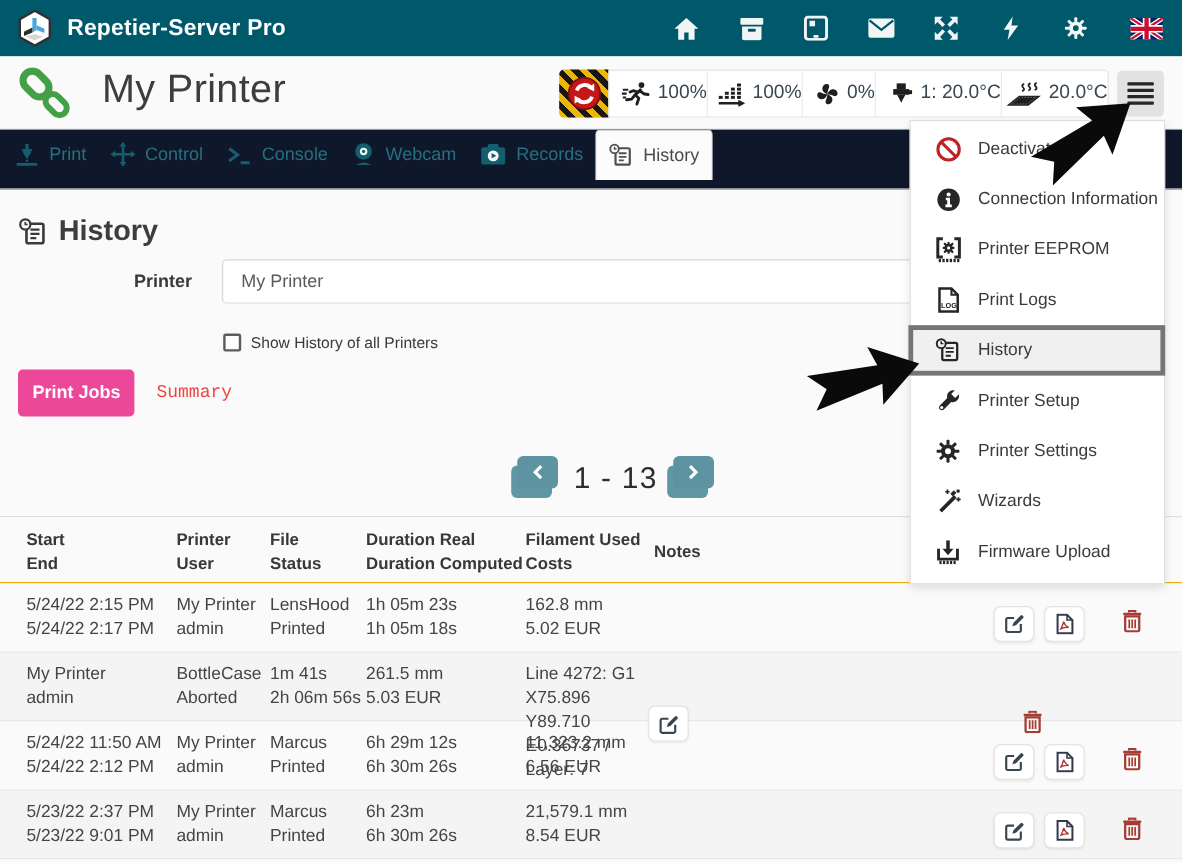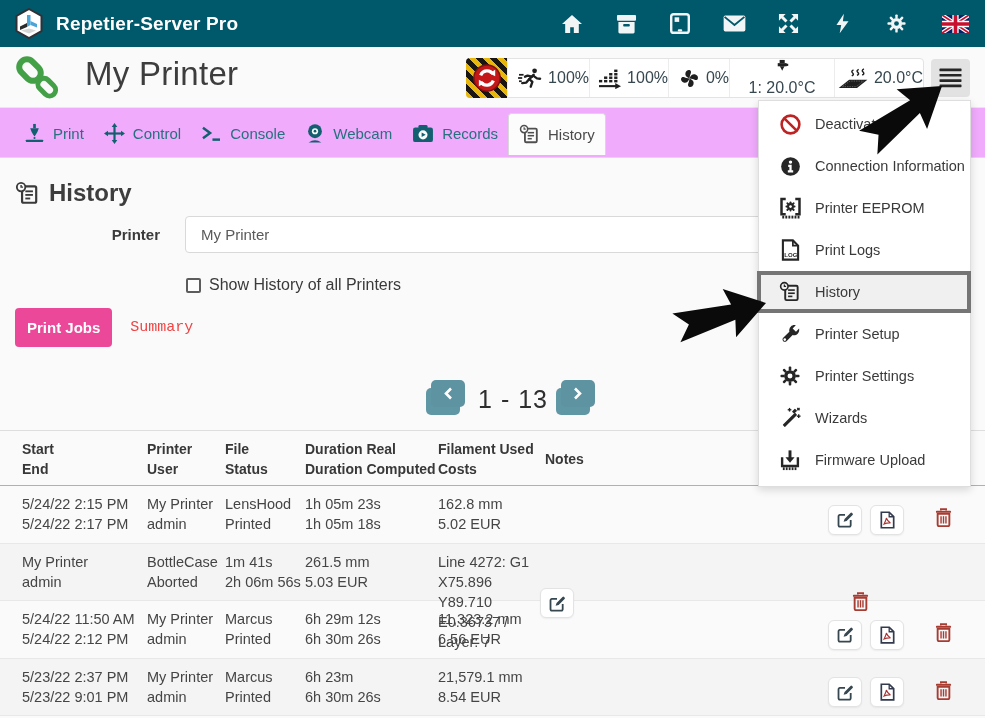--- a/index.html
+++ b/index.html
@@ -41,30 +41,30 @@
     display:flex; align-items:center; justify-content:center;
     cursor:pointer; flex:0 0 41px;
   }
   .seg {
     display:flex; align-items:center; justify-content:flex-end;
     border-left:1px solid #ececec; gap:6px;
   }
   .seg:first-of-type { border-left:none; }
   .seg .val { font-size:16px; color:#37474f; white-space:nowrap; }
   .sg-speed { width:82px; } .sg-flow { width:79px; } .sg-fan { width:61px; }
-  .sg-ext { width:105px;flex-direction:column; } .sg-bed { width:89px; gap:4px; }
+  .sg-ext { width:105px; } .sg-bed { width:89px; gap:4px; }
   .hamburger {
     position:absolute; left:931px; top:12px; width:39px; height:38px;
     background:#e2e2e2; border-radius:4px; border:none;
     display:flex; align-items:center; justify-content:center; cursor:pointer;
   }
   
   .tabs {
-    position:relative; height:50px; background:#f0abfc;
-    display:flex; align-items:center; padding-left:14px;
+    position:relative; height:50px; background:#0f172a;
+    display:flex; align-items:flex-start; padding-left:2px;
   }
   .tabs::after { content:""; position:absolute; left:0; right:0; bottom:0; height:1px; background:#dcdcdc; }
   .tab {
     display:flex; align-items:center; gap:8px;
     height:41px; padding:0 10px; cursor:pointer;
     color:#26707f; font-size:15px; position:relative; z-index:1;
   }
   .tab svg { flex:0 0 auto; }
   .tab.active {
     background:#fcfcfc; border:1px solid #d8d8d8; border-bottom:none;
@@ -80,21 +80,21 @@
   .select {
     margin-left:25px; width:780px; height:37px; background:#fff;
     border:1px solid #d9d9d9; border-radius:4px;
     display:flex; align-items:center; padding-left:15px;
     font-size:15px; color:#5a5a5a; cursor:pointer;
   }
   .check-row { display:flex; align-items:center; margin:22px 0 0 186px; height:20px; gap:8px; }
   .checkbox {
     width:15px; height:15px; border:2px solid #5c5c5c; border-radius:2px; background:#fdfdfd; cursor:pointer;
   }
-  .check-label { font-size:16px; color:#3a3a3a; }
+  .check-label { font-size:13px; color:#3a3a3a; }
   .btn-row { display:flex; align-items:center; margin:13px 0 0 0; height:39px; }
   .btn-primary {
     margin-left:15px; height:39px; padding:0 12px;
     background:#ec4899; color:#fff; font-weight:bold; font-size:15px;
     border:none; border-radius:4px; cursor:pointer;
     display:flex; align-items:center; font-family:inherit;
   }
   .btn-link {
     margin-left:8px; background:none; border:none; color:#ef4444;
     font-size:15px; cursor:pointer; padding:0 10px; font-family:Liberation Mono, monospace;

